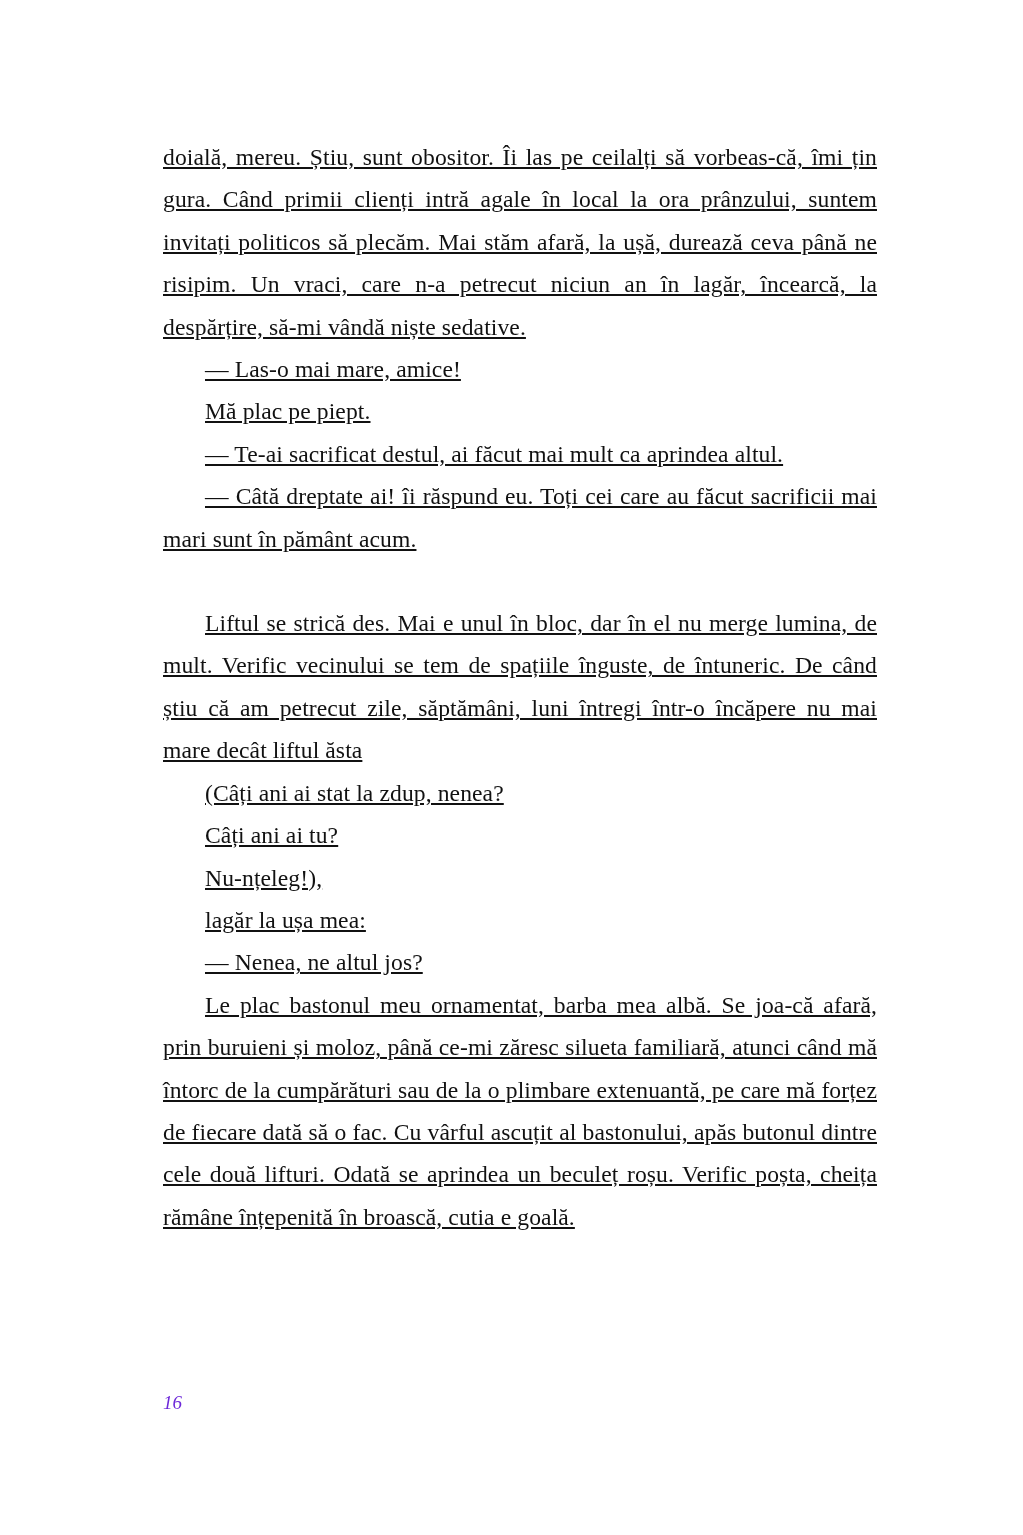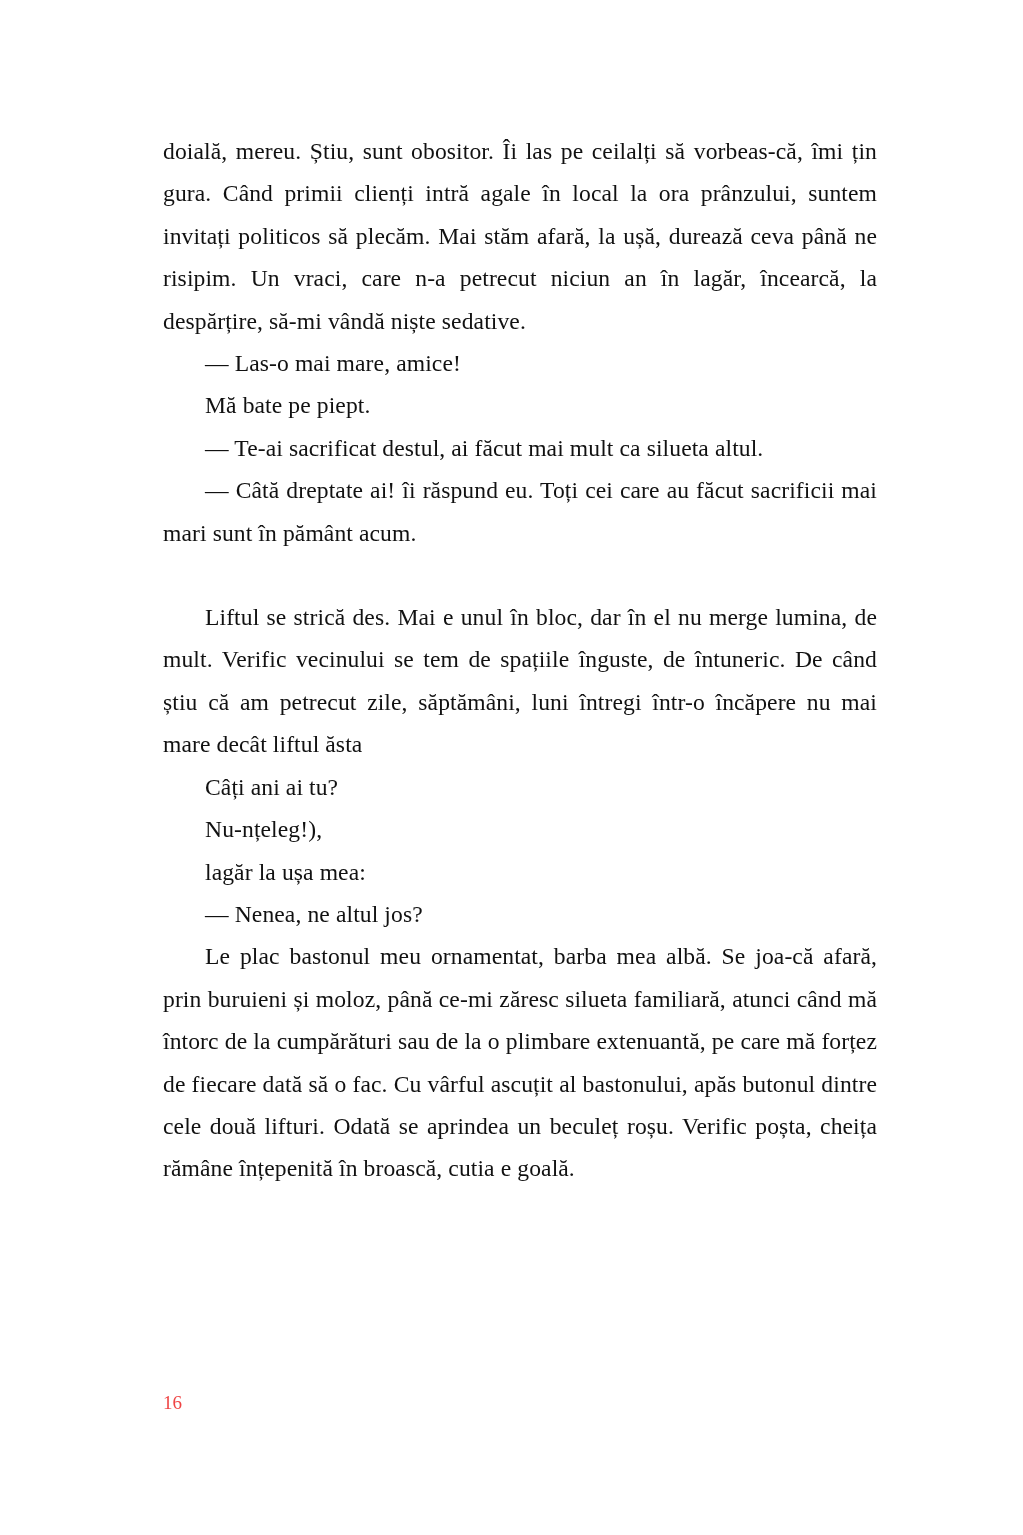--- a/index.html
+++ b/index.html
@@ -18,22 +18,23 @@
     position: absolute;
     left: 0;
     top: 0;
     width: 1023px;
     height: 1535px;
     background: #ffffff;
   }
   .text-block {
     position: absolute;
     left: 163px;
-    top: 130px;
+    top: 136px;
     width: 714px;
+    text-decoration: underline;
   }
   p {
     margin: 0;
     font-size: 23.6px;
     line-height: 42.4px;
     text-align: justify;
     text-justify: inter-word;
     hyphens: none;
     letter-spacing: 0.1px;
   }
@@ -45,40 +46,42 @@
   }
   .gap {
     height: 42px;
   }
   .folio {
     position: absolute;
     left: 163px;
     top: 1391px;
     font-size: 19px;
     line-height: 24px;
-    color: #ef4444;
+    color: #6d28d9;
     font-family: "Liberation Serif", "DejaVu Serif", serif;
+    font-style: italic;
   }
 </style>
 </head>
 <body>
 
 <div class="page">
 
   <div class="text-block">
 
     <p class="noindent">doială, mereu. Știu, sunt obositor. Îi las pe ceilalți să vorbeas-că, îmi țin gura. Când primii clienți intră agale în local la ora prânzului, suntem invitați politicos să plecăm. Mai stăm afară, la ușă, durează ceva până ne risipim. Un vraci, care n-a petrecut niciun an în lagăr, încearcă, la despărțire, să-mi vândă niște sedative.</p>
     <p class="indent">— Las-o mai mare, amice!</p>
-    <p class="indent">Mă bate pe piept.</p>
-    <p class="indent">— Te-ai sacrificat destul, ai făcut mai mult ca silueta altul.</p>
+    <p class="indent">Mă plac pe piept.</p>
+    <p class="indent">— Te-ai sacrificat destul, ai făcut mai mult ca aprindea altul.</p>
     <p class="indent">— Câtă dreptate ai! îi răspund eu. Toți cei care au făcut sacrificii mai mari sunt în pământ acum.</p>
 
     <div class="gap"></div>
 
     <p class="indent">Liftul se strică des. Mai e unul în bloc, dar în el nu merge lumina, de mult. Verific vecinului se tem de spațiile înguste, de întuneric. De când știu că am petrecut zile, săptămâni, luni întregi într-o încăpere nu mai mare decât liftul ăsta</p>
+    <p class="indent">(Câți ani ai stat la zdup, nenea?</p>
     <p class="indent">Câți ani ai tu?</p>
     <p class="indent">Nu-nțeleg!),</p>
     <p class="indent">lagăr la ușa mea:</p>
     <p class="indent">— Nenea, ne altul jos?</p>
     <p class="indent">Le plac bastonul meu ornamentat, barba mea albă. Se joa-că afară, prin buruieni și moloz, până ce-mi zăresc silueta familiară, atunci când mă întorc de la cumpărături sau de la o plimbare extenuantă, pe care mă forțez de fiecare dată să o fac. Cu vârful ascuțit al bastonului, apăs butonul dintre cele două lifturi. Odată se aprindea un beculeț roșu. Verific poșta, cheița rămâne înțepenită în broască, cutia e goală.</p>
 
   </div>
 
   <div class="folio">16</div>
 

